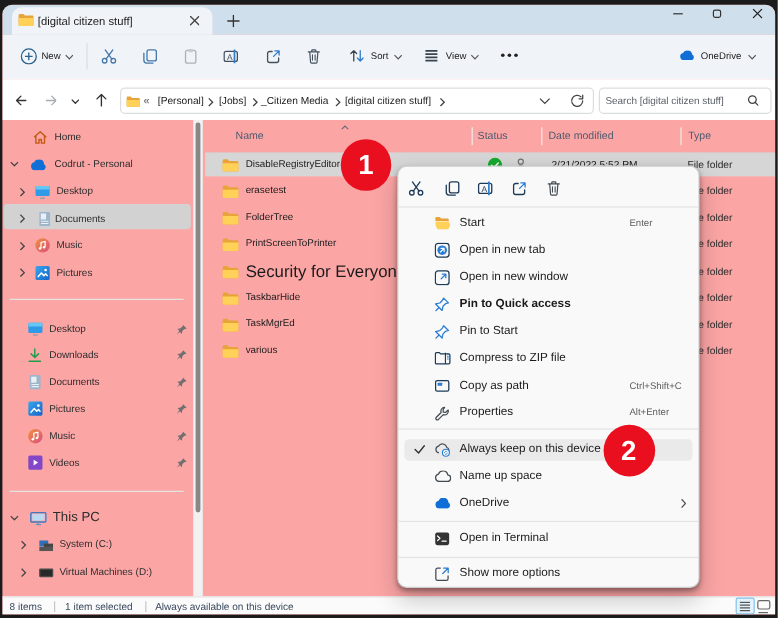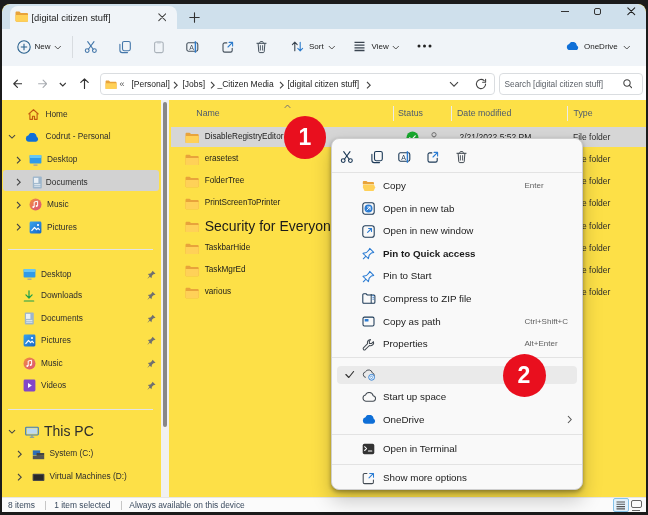--- a/index.html
+++ b/index.html
@@ -2,21 +2,21 @@
 <html><head>
 <meta charset="utf-8">
 <style>
   * { margin:0; padding:0; box-sizing:border-box; }
   html,body { width:648px; height:515px; overflow:hidden; }
   body { background:#1b1b1b; font-family:"Liberation Sans", sans-serif; position:relative; }
   .abs { position:absolute; }
 </style>
 </head>
 <body>
-<div id="win" style="position:absolute;left:2px;top:4px;width:644px;height:508px;background:#fde047;border-radius:8px 8px 0 0;overflow:hidden;">
+<div id="win" style="position:absolute;left:2px;top:4px;width:644px;height:508px;background:#fca5a5;border-radius:8px 8px 0 0;overflow:hidden;">
 <div class="abs " style="left:0px;top:0px;width:644px;height:25px;background:#cfe0ec;border-radius:8px 8px 0 0;"></div>
 <div class="abs " style="left:8px;top:2px;width:167px;height:23px;background:#f0f4f8;border-radius:8px 8px 0 0;"></div>
 <svg class="abs" style="left:13px;top:7px" width="13" height="11" viewBox="0 0 13 11">
       <path d="M0.5 1.8c0-.7.5-1.2 1.2-1.2h2.7l1.4 1.4h6.2c.7 0 1.2.5 1.2 1.2v6.3c0 .7-.5 1.2-1.2 1.2H1.7c-.7 0-1.2-.5-1.2-1.2z" fill="#e8a33b"></path>
       <path d="M0.5 3.9h12.7v5.6c0 .7-.5 1.2-1.2 1.2H1.7c-.7 0-1.2-.5-1.2-1.2z" fill="#ffd158"></path>
     </svg>
 <div class="abs " style="left:29.5px;top:7.800000000000001px;font-size:9.4px;line-height:11.4px;color:#1b1b1b;white-space:nowrap;">[digital citizen stuff]</div>
 <svg class="abs" style="left:155.5px;top:9px" width="8.5" height="8.5" viewBox="0 0 8.5 8.5">
       <path d="M0.8 0.8l6.9 6.9M7.7 0.8L0.8 7.7" stroke="#444" stroke-width="1.1" stroke-linecap="round"></path>
     </svg>
@@ -255,21 +255,21 @@
     </svg>
 <div class="abs " style="left:6px;top:404.5px;width:145px;height:1px;background:#e4e4e4;"></div>
 <svg class="abs" style="left:6px;top:424.5px" width="8" height="5.5" viewBox="0 0 8.4 5.5">
       <path d="M1 1l3.2 3.2L7.4 1" fill="none" stroke="#454545" stroke-width="1.1"></path>
     </svg>
 <svg class="abs" style="left:22.5px;top:421.5px" width="14" height="12" viewBox="0 0 14 12">
       <rect x="0.7" y="1.2" width="12.6" height="7.8" rx="0.9" fill="none" stroke="#3a79c4" stroke-width="1.15"></rect>
       <rect x="1.9" y="2.4" width="10.2" height="5.4" fill="#bcd9f2"></rect>
       <path d="M4.8 11.2h4.4M7 9.2v1.8" stroke="#6a92b8" stroke-width="1.15"></path>
     </svg>
-<div class="abs " style="left:42px;top:421.85px;font-size:14px;line-height:10.3px;color:#2d2d2d;white-space:nowrap;">This PC</div>
+<div class="abs " style="left:42px;top:421.85px;font-size:11px;line-height:10.3px;color:#2d2d2d;white-space:nowrap;">This PC</div>
 <svg class="abs" style="left:15px;top:446px" width="5.5" height="8.5" viewBox="0 0 5.5 8.5">
       <path d="M1 1l3.2 3.2L1 7.4" fill="none" stroke="#454545" stroke-width="1.1"></path>
     </svg>
 <svg class="abs" style="left:30px;top:444.5px" width="13" height="11" viewBox="0 0 13 11">
       <rect x="0.8" y="1.4" width="7.4" height="5" fill="#2f6fb8"></rect>
       <rect x="0.8" y="6.8" width="11.4" height="3.4" fill="#555"></rect>
       <rect x="4.6" y="4" width="7.6" height="2.8" fill="#444"></rect>
     </svg>
 <div class="abs " style="left:47.5px;top:444.35px;font-size:8.3px;line-height:10.3px;color:#2d2d2d;white-space:nowrap;">System (C:)</div>
 <svg class="abs" style="left:15px;top:469px" width="5.5" height="8.5" viewBox="0 0 5.5 8.5">
@@ -387,21 +387,21 @@
 <svg class="abs" style="left:122.5px;top:11px" width="13" height="14" viewBox="0 0 13 14">
       <path d="M1.9 3.3h9.2M4.8 3.3v-1c0-.4.3-.7.7-.7h2c.4 0 .7.3.7.7v1M3.1 3.3l.7 8.4c0 .5.4.9.9.9h3.6c.5 0 .9-.4.9-.9l.7-8.4" fill="none" stroke="#424a52" stroke-width="1" stroke-linecap="round"></path>
       <path d="M5.4 5.6v4.5M7.6 5.6v4.5" stroke="#424a52" stroke-width="0.9" stroke-linecap="round"></path>
     </svg>
 <div class="abs" style="left:0px;top:33px;width:250px;height:1px;background:#e3e3e3;"></div>
 <div class="abs" style="left:5px;top:226.5px;width:240px;height:18.5px;background:#eaeaea;border-radius:4px;"></div>
 <svg class="abs" style="left:30px;top:41.0px" width="13.5" height="12" viewBox="0 0 13.5 12">
       <path d="M0.8 2c0-.6.5-1.1 1.1-1.1h2.5l1.2 1.2h5.3c.6 0 1.1.5 1.1 1.1v1H0.8z" fill="#e8a33b"></path>
       <path d="M1 4.5h10.9l1.3 3-1.6 3.6H2.5L0.9 7.5z" fill="#ffd158"></path>
     </svg>
-<div class="abs" style="left:51px;top:41.1px;font-size:9.8px;line-height:11.8px;color:#1b1b1b;white-space:nowrap;">Copy</div>
+<div class="abs" style="left:51px;top:41.1px;font-size:9.8px;line-height:11.8px;color:#1b1b1b;white-space:nowrap;">Start</div>
 <div class="abs" style="left:192.5px;top:42.0px;font-size:8px;line-height:10px;color:#5f5f5f;white-space:nowrap;">Enter</div>
 <svg class="abs" style="left:30px;top:63.0px" width="13" height="13" viewBox="0 0 13 13">
       <rect x="0.8" y="0.8" width="11.4" height="11.4" rx="2.3" fill="none" stroke="#1d3a57" stroke-width="1.05"></rect>
       <circle cx="6.5" cy="6.5" r="4" fill="#2b7cd3"></circle>
       <path d="M5 8l3-3M5.5 5h2.6v2.6" fill="none" stroke="#fff" stroke-width="0.95" stroke-linecap="round" stroke-linejoin="round"></path>
     </svg>
 <div class="abs" style="left:51px;top:63.6px;font-size:9.8px;line-height:11.8px;color:#1b1b1b;white-space:nowrap;">Open in new tab</div>
 <svg class="abs" style="left:30px;top:85.5px" width="13" height="13" viewBox="0 0 13 13">
       <rect x="0.8" y="0.8" width="11.4" height="11.4" rx="2.3" fill="none" stroke="#1d3a57" stroke-width="1.05"></rect>
       <path d="M5.6 7.4L9.5 3.5m0 0H6.6M9.5 3.5v2.9" fill="none" stroke="#2b7cd3" stroke-width="1.1" stroke-linecap="round" stroke-linejoin="round"></path>
@@ -432,24 +432,25 @@
 <svg class="abs" style="left:30px;top:198.5px" width="13" height="13" viewBox="0 0 13 13">
       <path d="M8.5 1.5a3.1 3.1 0 0 0-2.9 4.2L1.4 9.9a1.3 1.3 0 0 0 1.8 1.8l4.2-4.2a3.1 3.1 0 0 0 4.1-3.8L9.4 5.6l-2-.1-.1-2z" fill="none" stroke="#424a52" stroke-width="1.05" stroke-linejoin="round"></path>
     </svg>
 <div class="abs" style="left:51px;top:199.1px;font-size:9.8px;line-height:11.8px;color:#1b1b1b;white-space:nowrap;">Properties</div>
 <div class="abs" style="left:192.5px;top:200.0px;font-size:8px;line-height:10px;color:#5f5f5f;white-space:nowrap;">Alt+Enter</div>
 <svg class="abs" style="left:30px;top:229.5px" width="14.5" height="12" viewBox="0 0 14.5 12">
       <path d="M3.8 8.4a2.85 2.85 0 0 1-.35-5.6A3.7 3.7 0 0 1 10.3 3.9a2.3 2.3 0 0 1 .4 4.4" fill="none" stroke="#424a52" stroke-width="0.95"></path>
       <circle cx="9.6" cy="8.3" r="2.9" fill="#fff" stroke="#2b7cd3" stroke-width="0.95"></circle>
       <path d="M8.4 8.3a1.3 1.3 0 0 1 2.2-.85M10.8 8.3a1.3 1.3 0 0 1-2.2.85" fill="none" stroke="#2b7cd3" stroke-width="0.8"></path>
     </svg>
+<div class="abs" style="left:51px;top:229.6px;font-size:9.8px;line-height:11.8px;color:#1b1b1b;white-space:nowrap;">Always keep on this device</div>
 <svg class="abs" style="left:30px;top:252.5px" width="14" height="11" viewBox="0 0 14 11">
       <path d="M3.8 9.2a3.1 3.1 0 0 1-.4-6.1A4 4 0 0 1 11.1 3.7a2.5 2.5 0 0 1-.7 5.5z" fill="none" stroke="#424a52" stroke-width="1.05" stroke-linejoin="round"></path>
     </svg>
-<div class="abs" style="left:51px;top:252.1px;font-size:9.8px;line-height:11.8px;color:#1b1b1b;white-space:nowrap;">Start up space</div>
+<div class="abs" style="left:51px;top:252.1px;font-size:9.8px;line-height:11.8px;color:#1b1b1b;white-space:nowrap;">Name up space</div>
 <svg class="abs" style="left:30px;top:276.0px" width="14" height="9" viewBox="0 0 14 9">
       <path d="M3.9 8.8a3.35 3.35 0 0 1-.4-6.6A4.3 4.3 0 0 1 11.7 3.8a2.7 2.7 0 0 1-.75 5z" fill="#0f6fd7"></path>
     </svg>
 <div class="abs" style="left:51px;top:274.6px;font-size:9.8px;line-height:11.8px;color:#1b1b1b;white-space:nowrap;">OneDrive</div>
 <svg class="abs" style="left:30px;top:304.0px" width="13" height="12" viewBox="0 0 13 12">
       <rect x="0.7" y="0.7" width="11.6" height="10.6" rx="1.7" fill="#333"></rect>
       <path d="M2.6 3.7l2 1.9-2 1.9" fill="none" stroke="#fff" stroke-width="1.05" stroke-linecap="round" stroke-linejoin="round"></path>
       <path d="M6.4 8h3.4" stroke="#fff" stroke-width="1.05" stroke-linecap="round"></path>
     </svg>
 <div class="abs" style="left:51px;top:304.1px;font-size:9.8px;line-height:11.8px;color:#1b1b1b;white-space:nowrap;">Open in Terminal</div>

